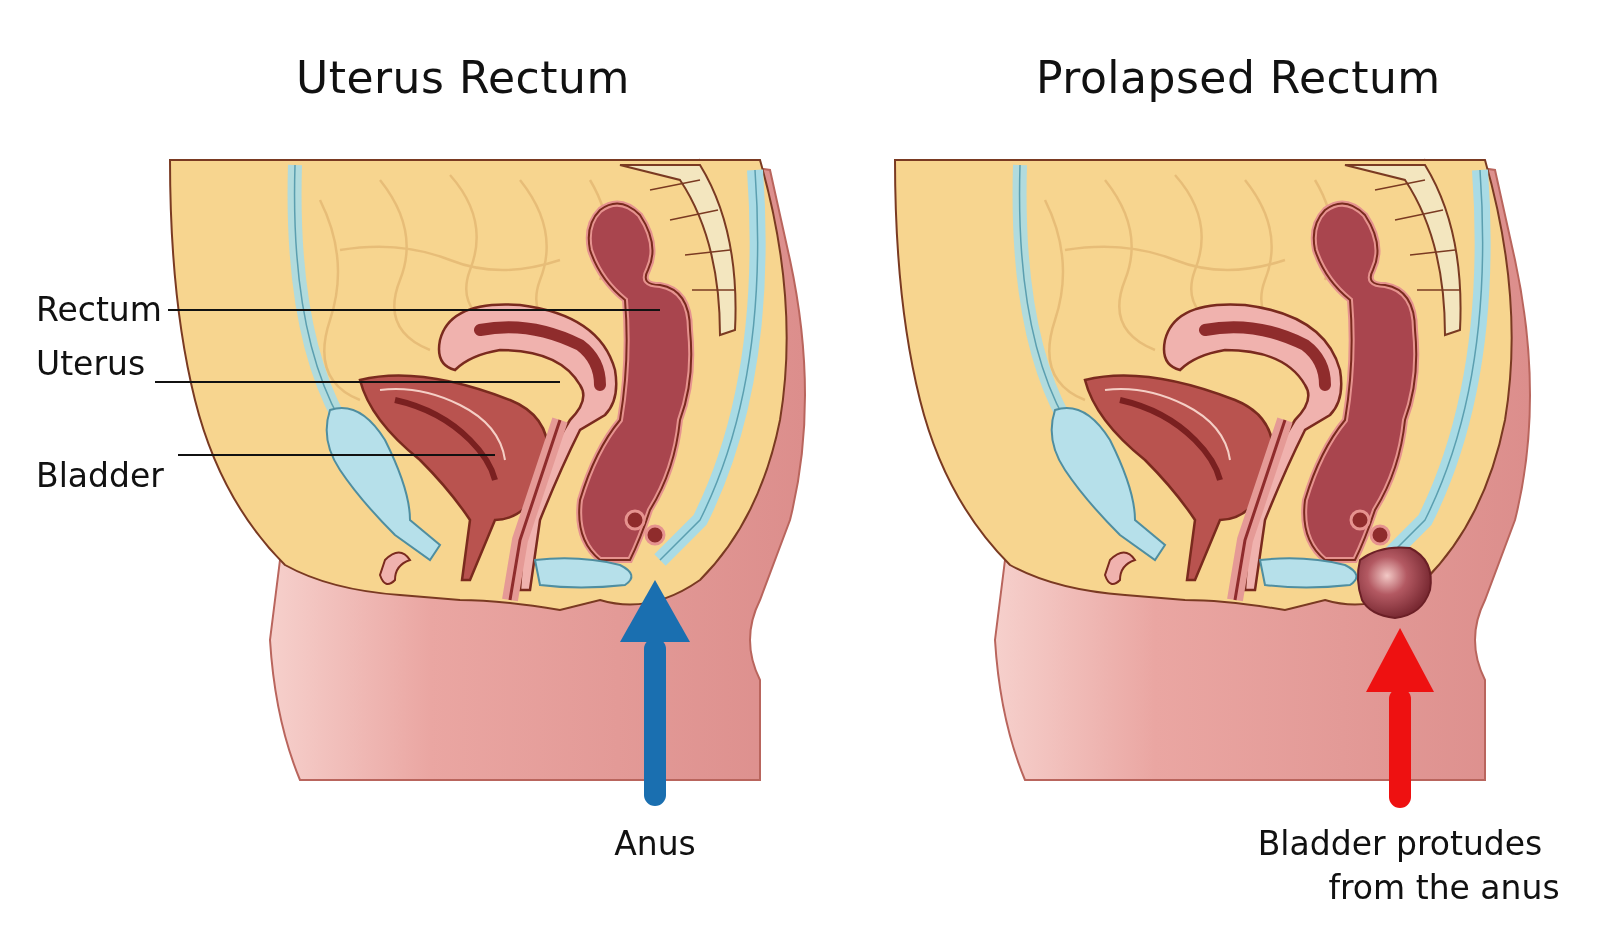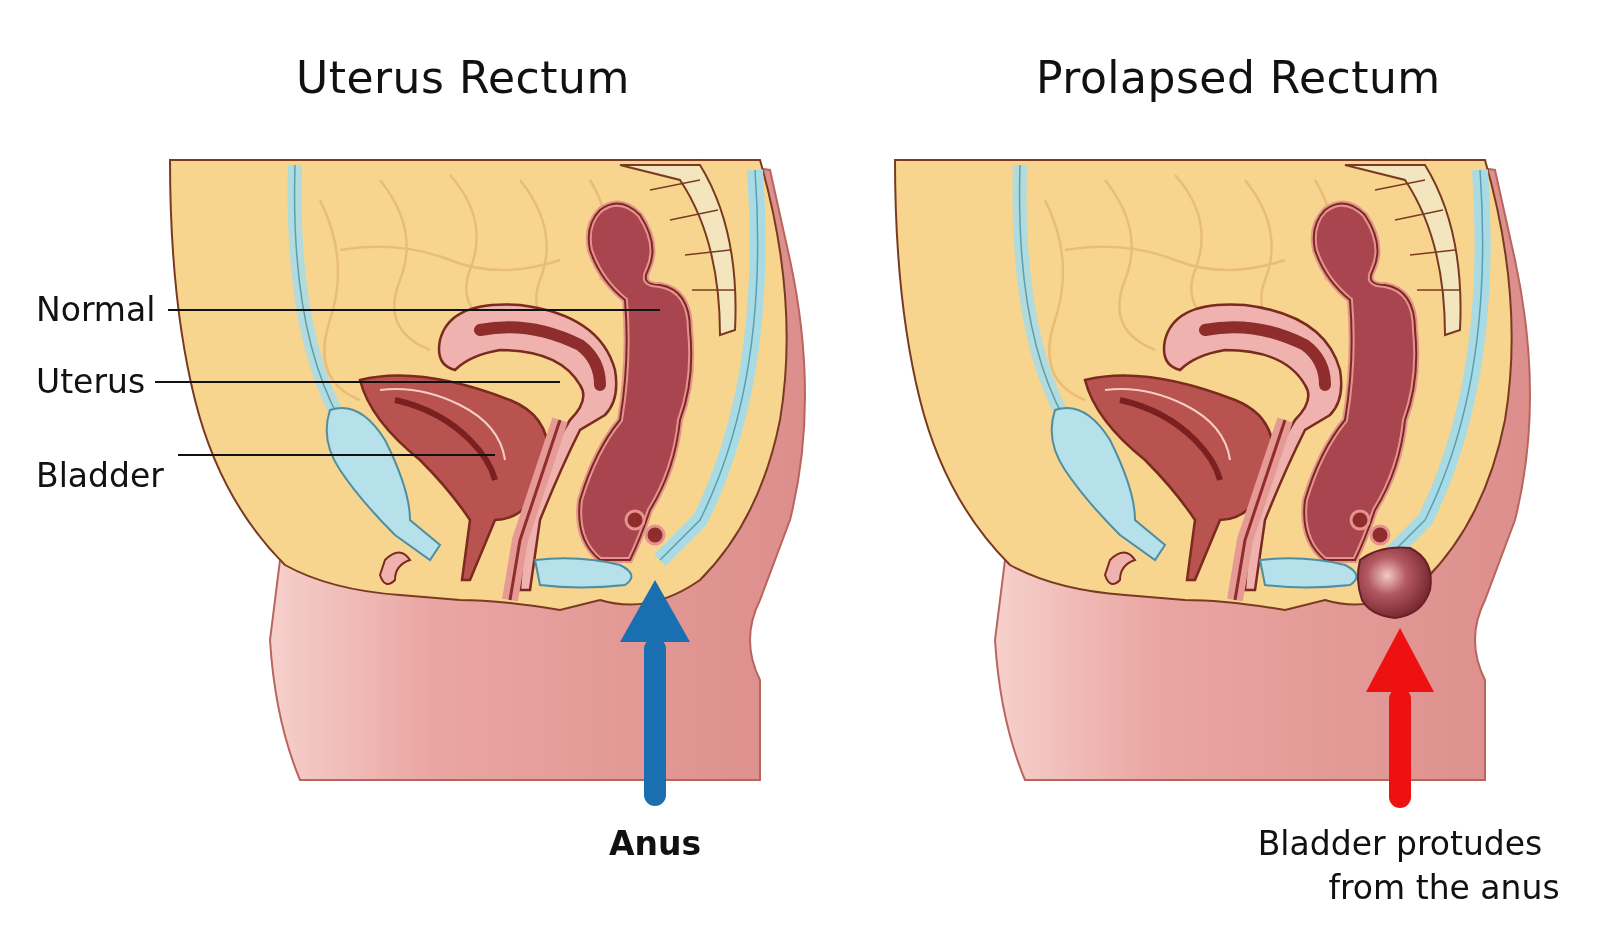--- a/index.html
+++ b/index.html
@@ -99,19 +99,19 @@
     <g>
       <rect x="1389" y="688" width="22" height="120" rx="11" fill="#ee1111"></rect>
       <polygon points="1400,628 1366,692 1434,692" fill="#ee1111"></polygon>
     </g>
   </g>
 </svg>
 
 <div class="title" style="left:296px;">Uterus Rectum</div>
 <div class="title" style="left:1024px;margin-left:12px;">Prolapsed Rectum</div>
 
-<div class="label" style="left:36px; top:290px;">Normal</div>
-<div class="label" style="left:36px; top:362px;text-align:right;">Uterus</div>
+<div class="label" style="left:36px; top:290px;">Rectum</div>
+<div class="label" style="left:36px; top:344px;text-align:right;">Uterus</div>
 <div class="label" style="left:36px; top:456px;">Bladder</div>
 
-<div class="caption" style="left:585px; top:822px; width:140px;font-weight:bold;">Anus</div>
+<div class="caption" style="left:585px; top:822px; width:140px;">Anus</div>
 <div class="caption" style="left:1240px; top:822px; width:320px;">Bladder protudes</div>
 <div class="caption" style="left:1284px; top:866px; width:320px;">from the anus</div>
 
 </body></html>

